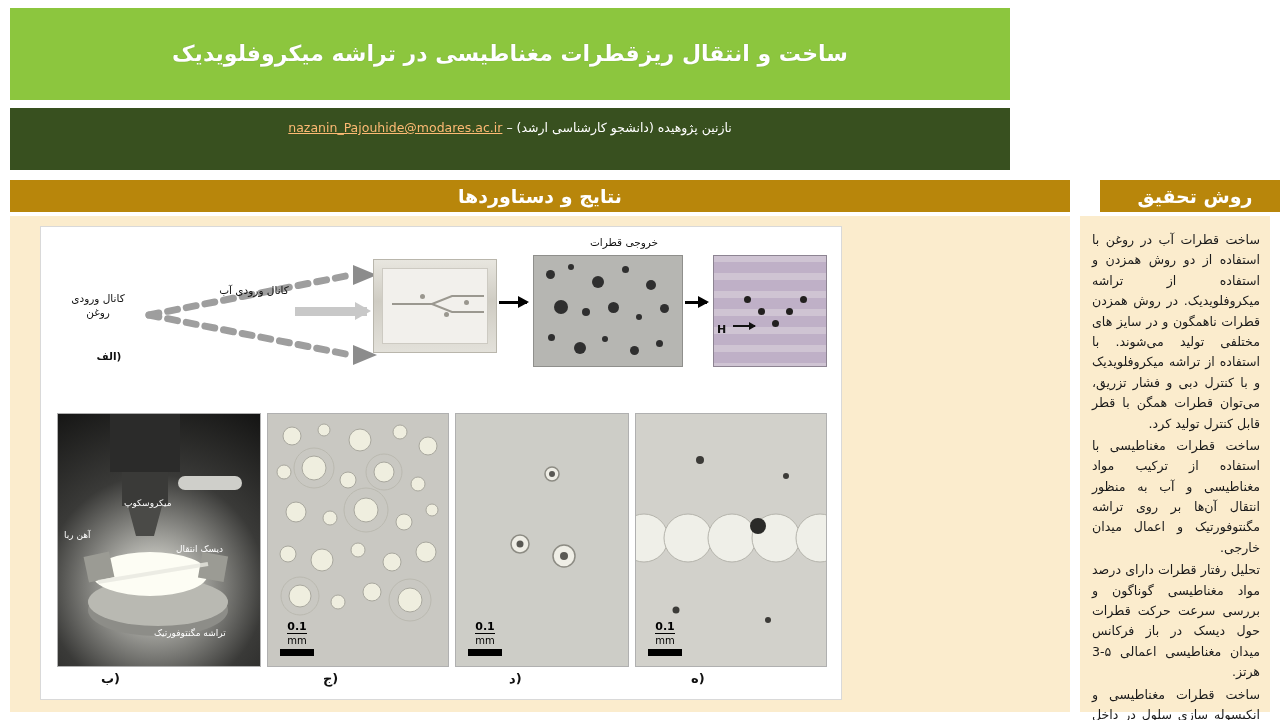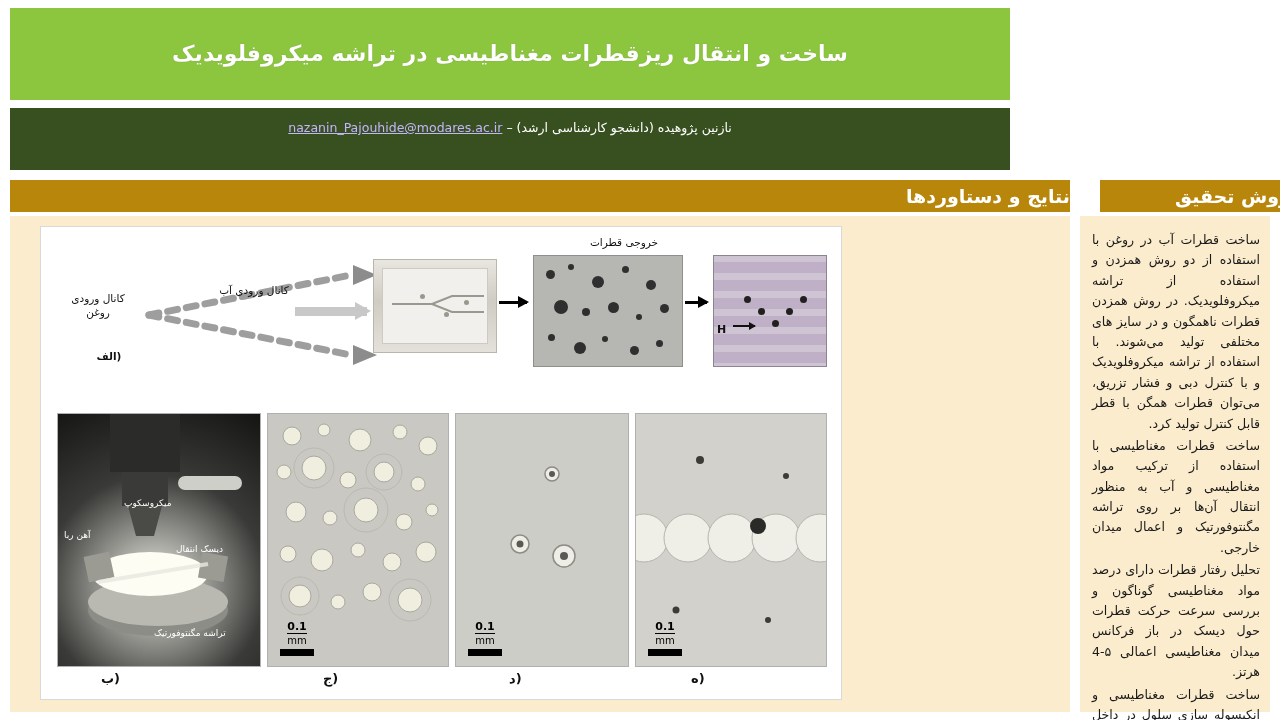--- a/index.html
+++ b/index.html
@@ -27,32 +27,32 @@
     position:absolute;left:10px;top:108px;width:1000px;height:62px;
     background:#38501f;
     box-sizing:border-box;padding:8px 14px 6px;
     color:#ffffff;
   }
   .authors-line{
     font-size:12.5px;text-align:center;line-height:1.55;
     white-space:nowrap;
   }
   .authors-line.row1{margin-top:2px;}
-  .authors-line a{color:#c4b5fd;text-decoration:underline;}
+  .authors-line a{color:#fdba74;text-decoration:underline;}
   .authors-line .mail2{color:#2f5fd0;}
   
   .logo-box{
     position:absolute;left:1022px;top:8px;width:248px;height:162px;
     background:#ffffff;display:flex;align-items:center;justify-content:center;
   }
   .logo-svg{display:block;}
   
   .bar{
     position:absolute;height:32px;background:#b8860b;
-    display:flex;align-items:center;justify-content:flex-start;
+    display:flex;align-items:center;justify-content:center;
     color:#ffffff;font-size:19px;font-weight:bold;
   }
   .bar-results{left:10px;top:180px;width:1060px;}
   .bar-method{left:1080px;top:180px;width:190px;margin-left:20px;}
   
   .panel{
     position:absolute;background:#fbeccd;box-sizing:border-box;
   }
   .panel-results{left:10px;top:216px;width:1060px;height:496px;padding:10px;}
   .panel-method{left:1080px;top:216px;width:190px;height:496px;padding:14px 10px;}
@@ -148,21 +148,21 @@
   <div class="bar bar-method">
     <span>روش تحقیق</span>
   </div>
 
   <div class="panel panel-results"></div>
 
   <div class="panel panel-method">
     <div class="method-text">
       <p>ساخت قطرات آب در روغن با استفاده از دو روش همزدن و استفاده از تراشه میکروفلویدیک. در روش همزدن قطرات ناهمگون و در سایز های مختلفی تولید می‌شوند. با استفاده از تراشه میکروفلویدیک و با کنترل دبی و فشار تزریق، می‌توان قطرات همگن با قطر قابل کنترل تولید کرد.</p>
       <p>ساخت قطرات مغناطیسی با استفاده از ترکیب مواد مغناطیسی و آب به منظور انتقال آن‌ها بر روی تراشه مگنتوفورتیک و اعمال میدان خارجی.</p>
-      <p>تحلیل رفتار قطرات دارای درصد مواد مغناطیسی گوناگون و بررسی سرعت حرکت قطرات حول دیسک در باز فرکانس میدان مغناطیسی اعمالی ۵-4 هرتز.</p>
+      <p>تحلیل رفتار قطرات دارای درصد مواد مغناطیسی گوناگون و بررسی سرعت حرکت قطرات حول دیسک در باز فرکانس میدان مغناطیسی اعمالی ۵-3 هرتز.</p>
       <p>ساخت قطرات مغناطیسی و انکپسوله سازی سلول در داخل قطرات، انتقال قطرات بر روی آرایه مسیرهای مغناطیسی ایجاد شده بر روی تراشه و تحلیل رفتار آن‌ها.</p>
     </div>
   </div>
 
   <div class="figure-card">
 
     <div class="schem">
 
       <svg width="800" height="182" style="position:absolute;left:0;top:0;">
         <g stroke="#9e9e9e" stroke-width="7" stroke-dasharray="10 9" fill="none" stroke-linecap="round">

